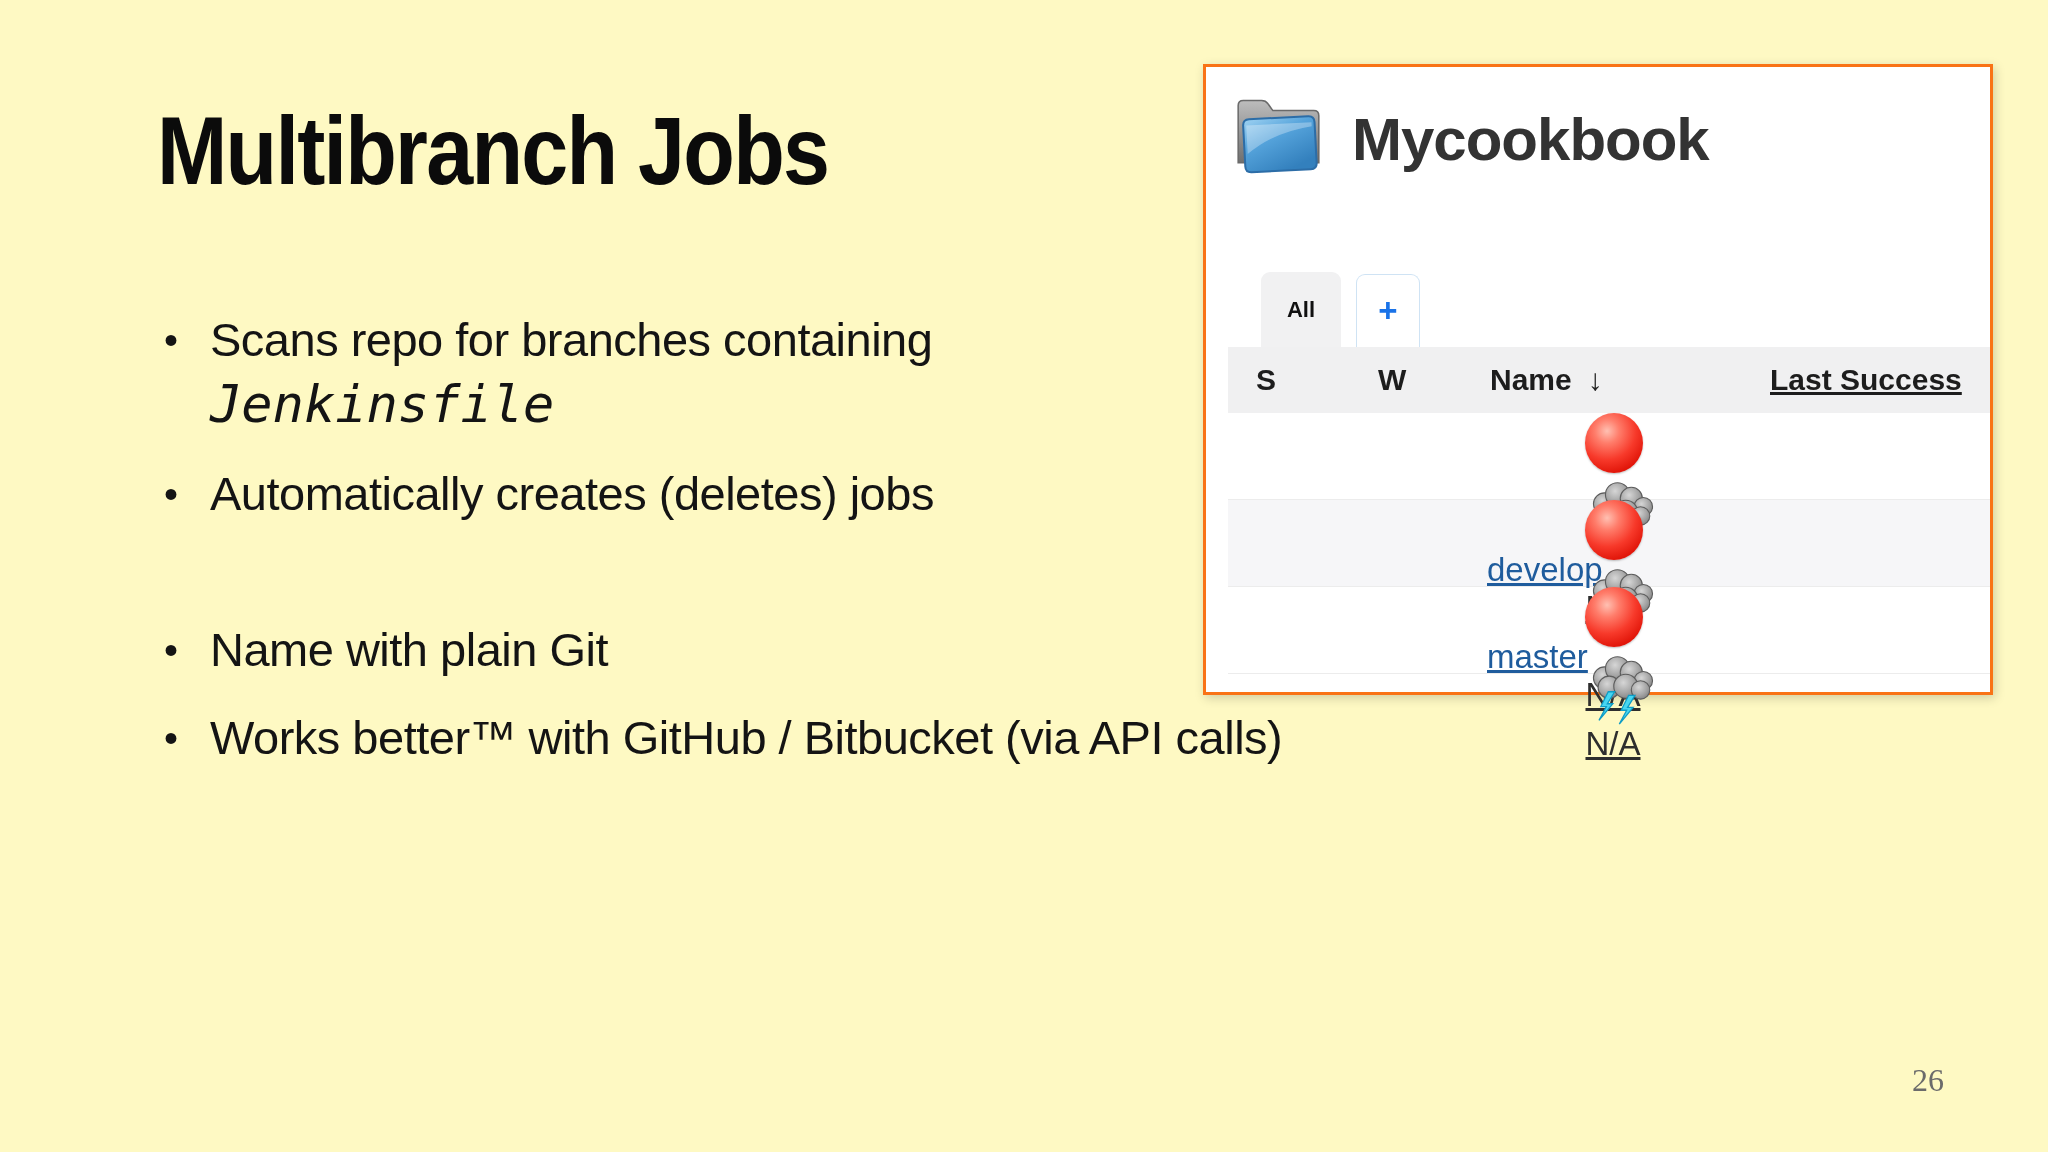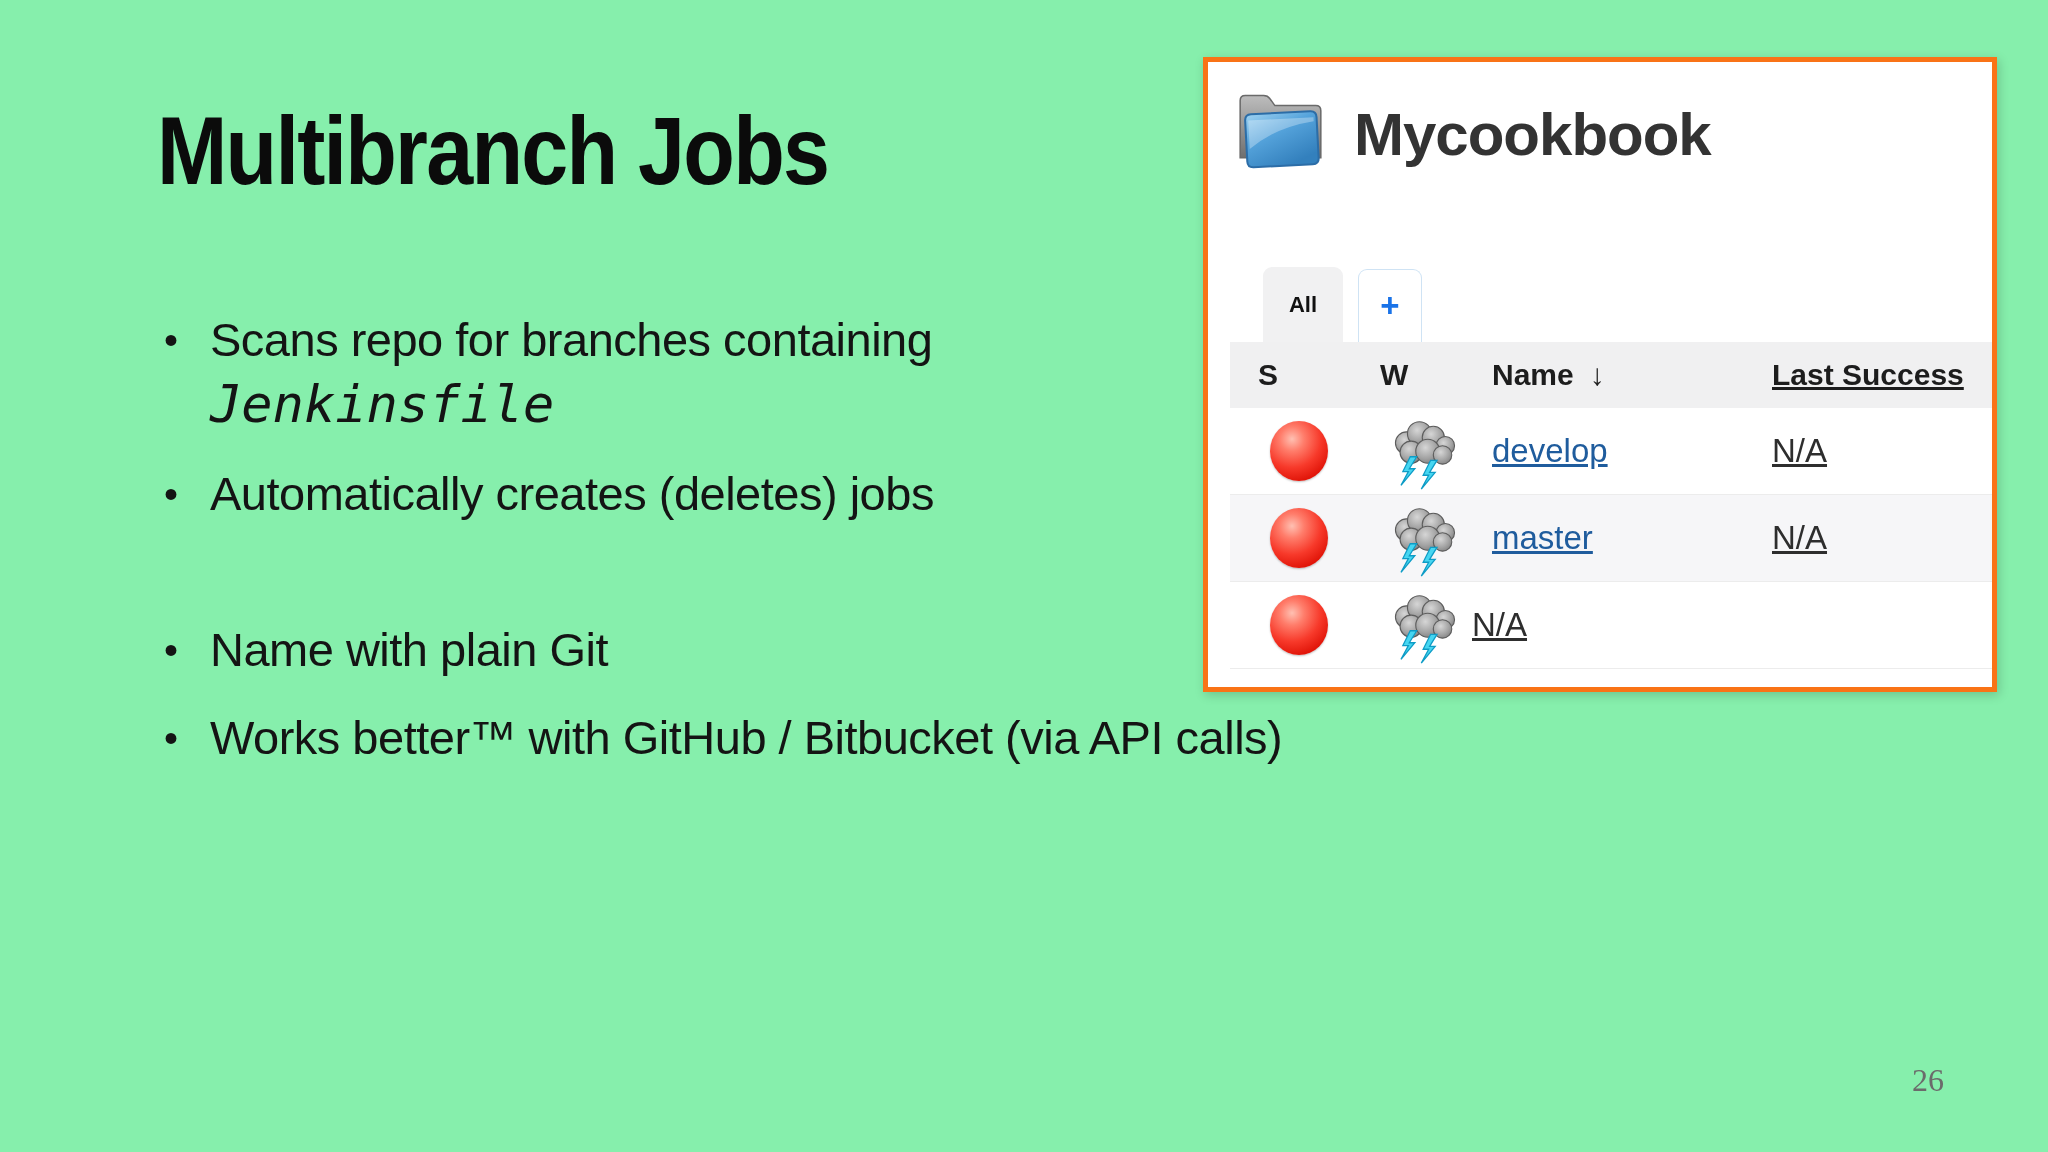--- a/index.html
+++ b/index.html
@@ -1,17 +1,17 @@
 <!DOCTYPE html>
 <html><head>
 <meta charset="utf-8">
 <style>
   html,body { margin:0; padding:0; background:#ffffff; }
   .slide {
-    position:relative; width:2048px; height:1152px; background:#86efac;
+    position:relative; width:2048px; height:1152px; background:#fef9c3;
     font-family:"Liberation Sans", sans-serif; overflow:hidden;
   }
 
   
   .title {
     position:absolute; left:157px; top:96px;
     font-size:96px; font-weight:700; letter-spacing:-2px; color:#0b0b0b;
     transform:scaleX(0.88); transform-origin:left top; white-space:nowrap;
   }
 
@@ -25,22 +25,22 @@
   .bullets li.first { max-width:1000px; }
   .bullets li.gap-before { margin-top:92px; }
   .marker { position:absolute; left:4px; top:0; font-size:40px; }
   .code {
     font-family:"DejaVu Sans Mono", monospace;
     font-size:52px; letter-spacing:0; color:#141414;font-style:italic;
   }
 
   
   .shot {
-    position:absolute; left:1203px; top:57px; width:784px; height:625px;
-    background:#ffffff; border:5px solid #f97316;
+    position:absolute; left:1203px; top:64px; width:784px; height:625px;
+    background:#ffffff; border:3px solid #f97316;
     box-shadow:2px 3px 10px rgba(0,0,0,0.18);
   }
   .folder-icon { position:absolute; left:24px; top:14px; width:98px; height:98px; }
   .shot-title {
     position:absolute; left:146px; top:38px;
     font-size:60px; font-weight:700; color:#333333; letter-spacing:-1px;
   }
 
   
   .tab-all {
@@ -64,21 +64,21 @@
     font-size:30px; font-weight:700; color:#1d1d1d;
   }
   .col-s   { width:128px; padding-left:28px; box-sizing:border-box; }
   .col-w   { width:106px; padding-left:22px; box-sizing:border-box; }
   .col-name{ width:300px; padding-left:28px; box-sizing:border-box; display:flex; align-items:center; }
   .col-last{ flex:1; padding-left:8px; box-sizing:border-box;text-decoration:underline; }
   .sort-arrow { font-weight:400; font-size:30px; margin-left:16px; color:#222; }
 
   .trow {
     height:86px; display:flex; align-items:center;
-    border-bottom:1px solid #ececec; font-size:33px;
+    border-bottom:1px solid #ececec; font-size:33px;flex-direction:column;
   }
   .trow.alt { background:#f6f6f8; }
   .trow .col-s, .trow .col-w { display:flex; align-items:center; }
   .branch-link { color:#1f5c9d; text-decoration:underline; cursor:pointer; }
   .na { color:#2e2e2e; }
 
   .ball {
     width:58px; height:60px; border-radius:50%; margin-left:12px;
     background:radial-gradient(circle at 38% 30%,
       #ffc0b2 0%, #ff7d6b 22%, #f7392a 52%, #e01408 78%, #ad0503 100%);

